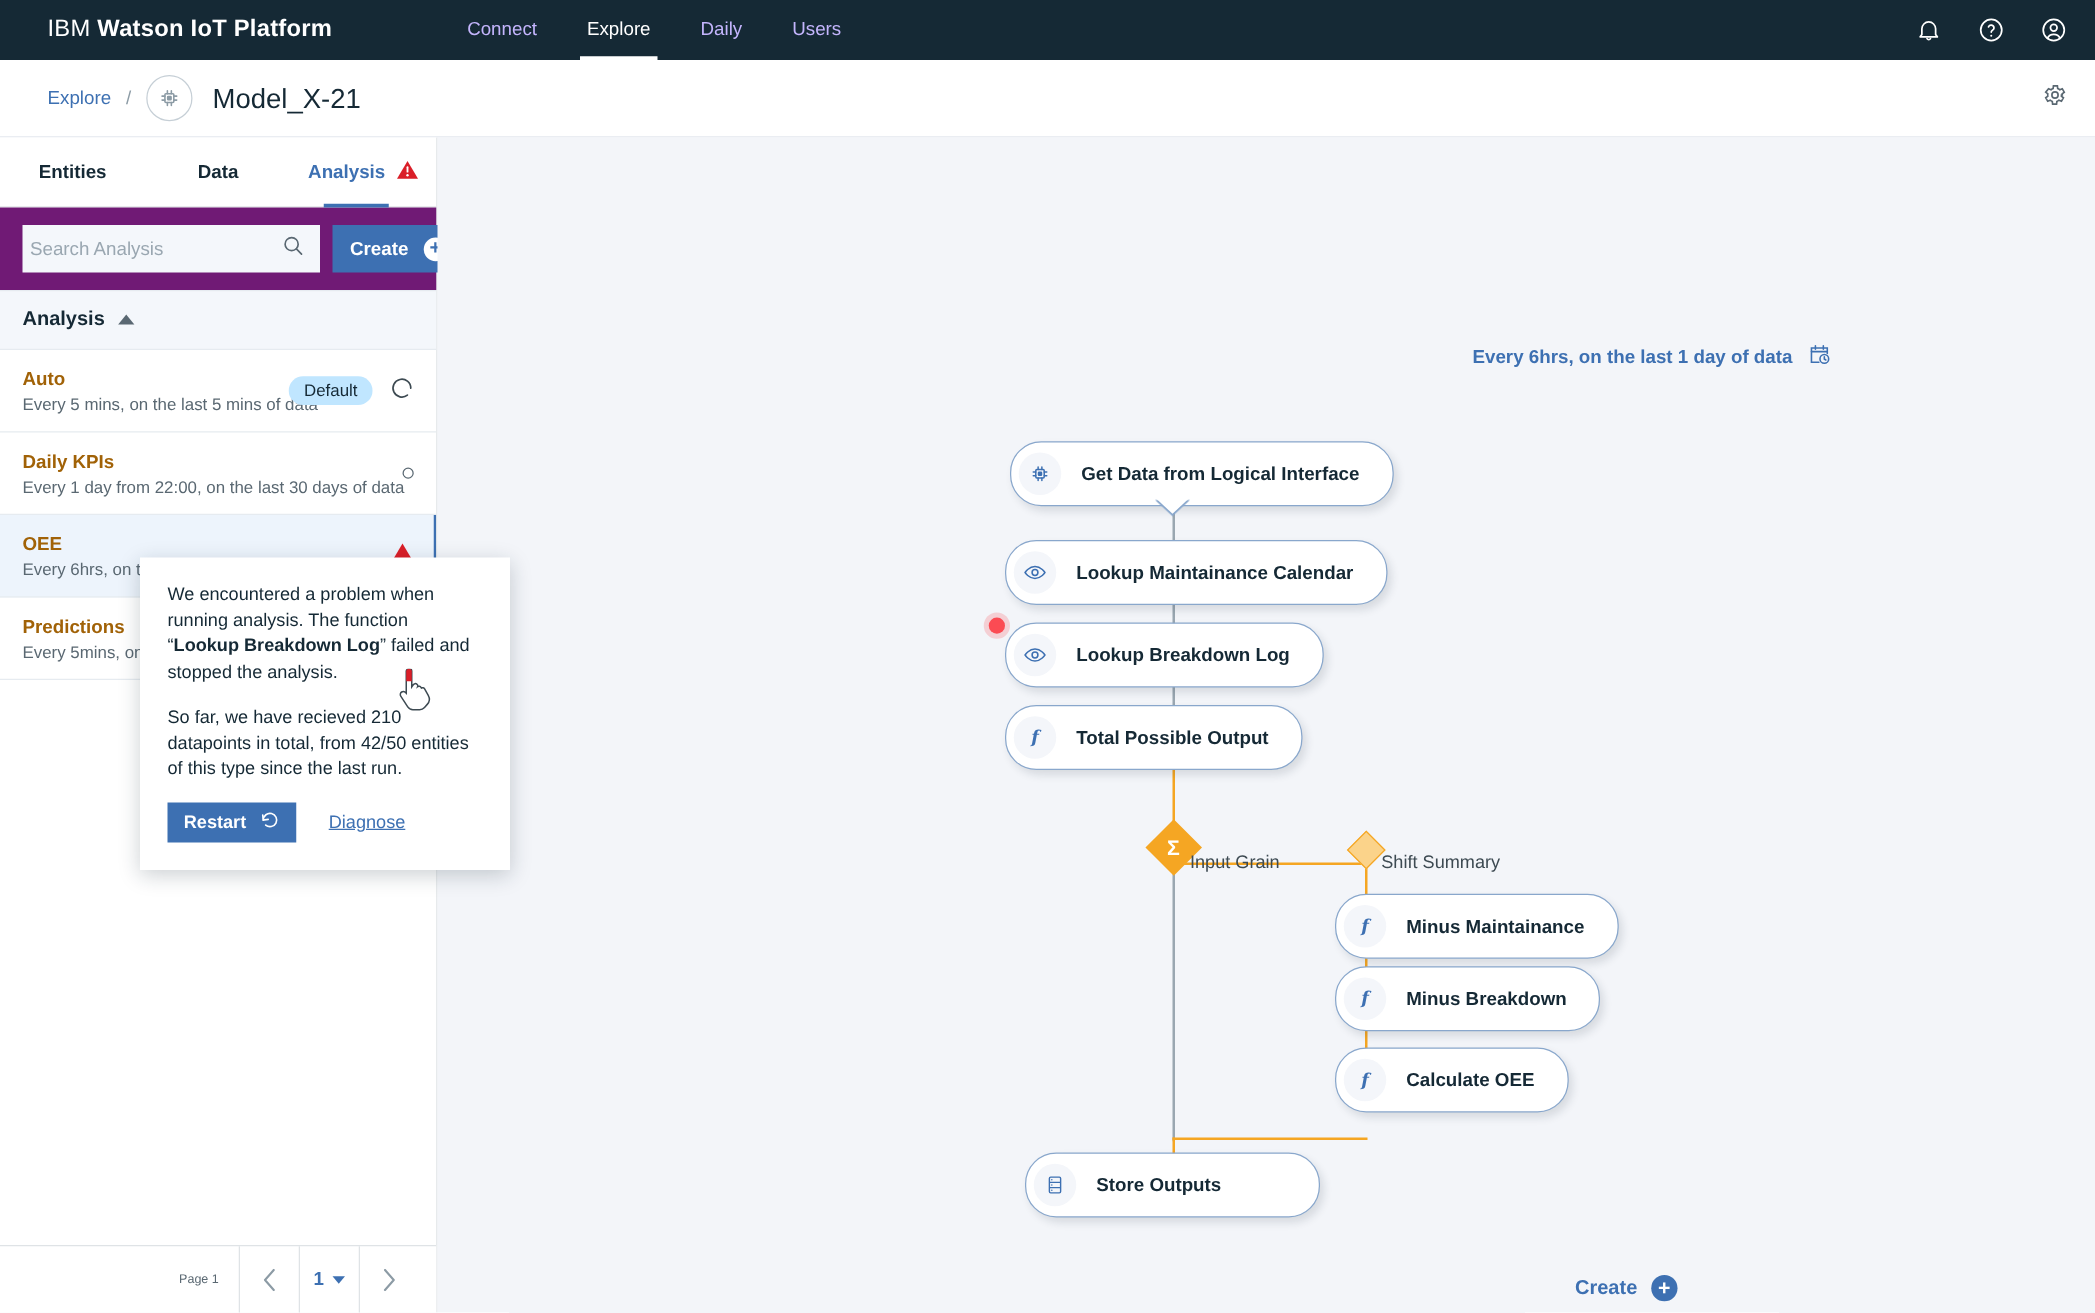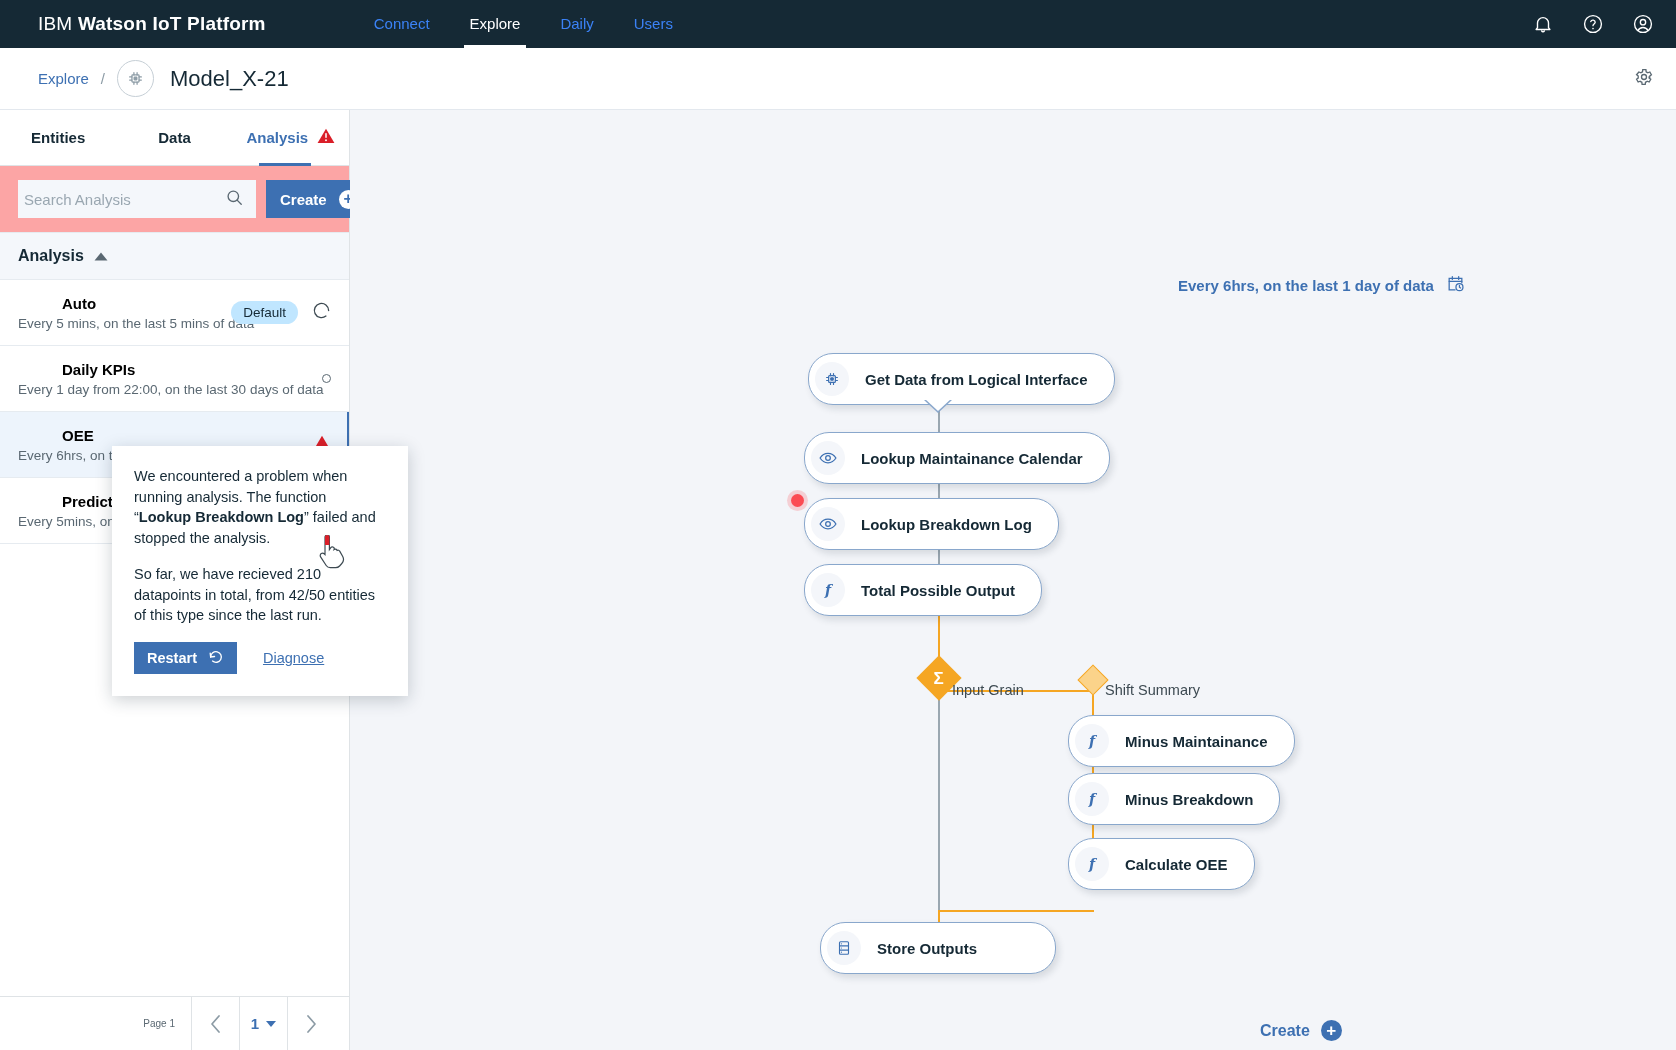--- a/index.html
+++ b/index.html
@@ -28,21 +28,21 @@
   }
   .brand .ibm { font-weight: 400; }
   .brand .rest { font-weight: 700; }
   .nav-links {
     display: flex;
     align-items: center;
     margin-left: 88px;
     height: 48px;
   }
   .nav-link {
-    color: #3b82f6;
+    color: #c4b5fd;
     font-size: 15px;
     padding: 0 20px;
     height: 48px;
     line-height: 48px;
     cursor: pointer;
     position: relative;
     white-space: nowrap;
   }
   .nav-link.active { color: #ffffff; }
   .nav-link.active:after {
@@ -121,21 +121,21 @@
     left: 26px; right: 38px; bottom: -1px;
     height: 3px; background: #3d70b2;
   }
   .warn-tri { display:block; }
 
   .searchrow {
     display: flex;
     align-items: center;
     gap: 10px;
     padding: 14px 16px 14px 18px;
-    background: #fca5a5;
+    background: #701a75;
   }
   .searchbox {
     flex: 1;
     height: 38px;
     background: #f4f7fb;
     display: flex;
     align-items: center;
     padding: 0 12px 0 4px;
     border: none;
     position: relative;
@@ -197,21 +197,21 @@
   }
   .list-item.selected {
     background: #edf4fc;
     border-left: 0;
   }
   .list-item.selected:after {
     content:"";
     position:absolute; right:0; top:0; bottom:0; width:2px; background:#3d70b2;
   }
   .li-texts { flex: 1; min-width: 0; }
-  .li-name { font-size: 15px; font-weight: 700; color: #000000; margin-bottom: 4px; margin-left: 44px; }
+  .li-name { font-size: 15px; font-weight: 700; color: #a16207; margin-bottom: 4px; }
   .li-sub { font-size: 13.5px; color: #5a6872; white-space: nowrap; }
   .li-right { display: flex; align-items: center; gap: 14px; }
   .chip-default {
     background: #c0e6ff;
     color: #152935;
     font-size: 13.5px;
     border-radius: 12px;
     padding: 4px 12px;
   }
   .dot-hollow {

